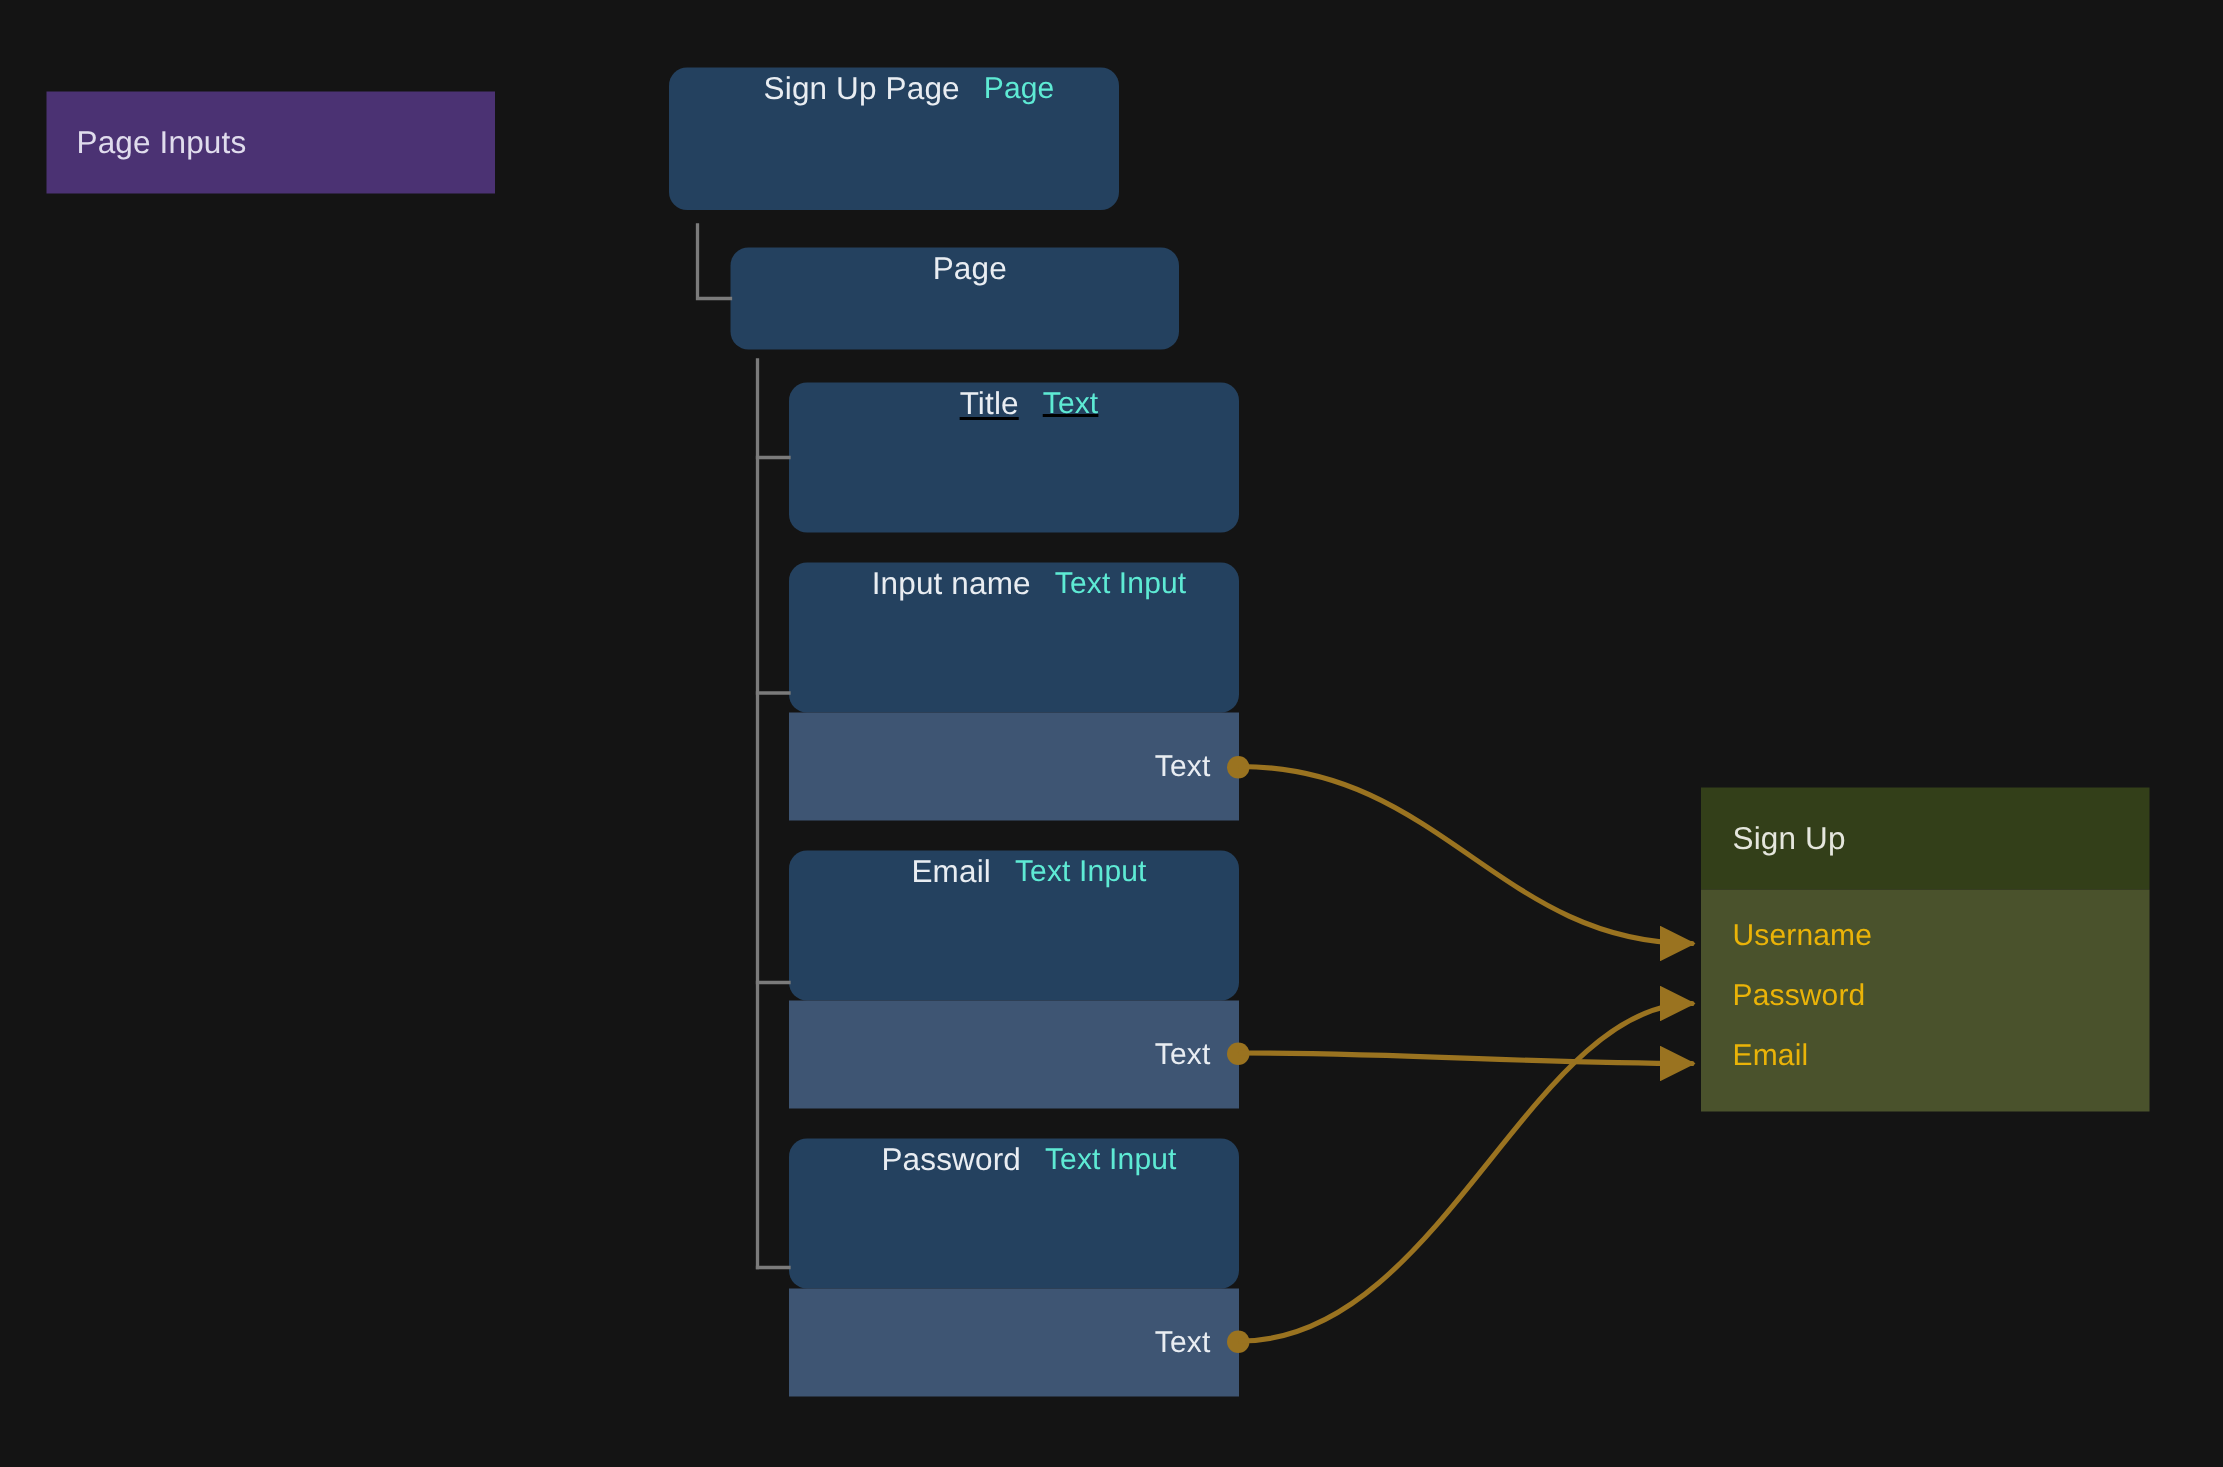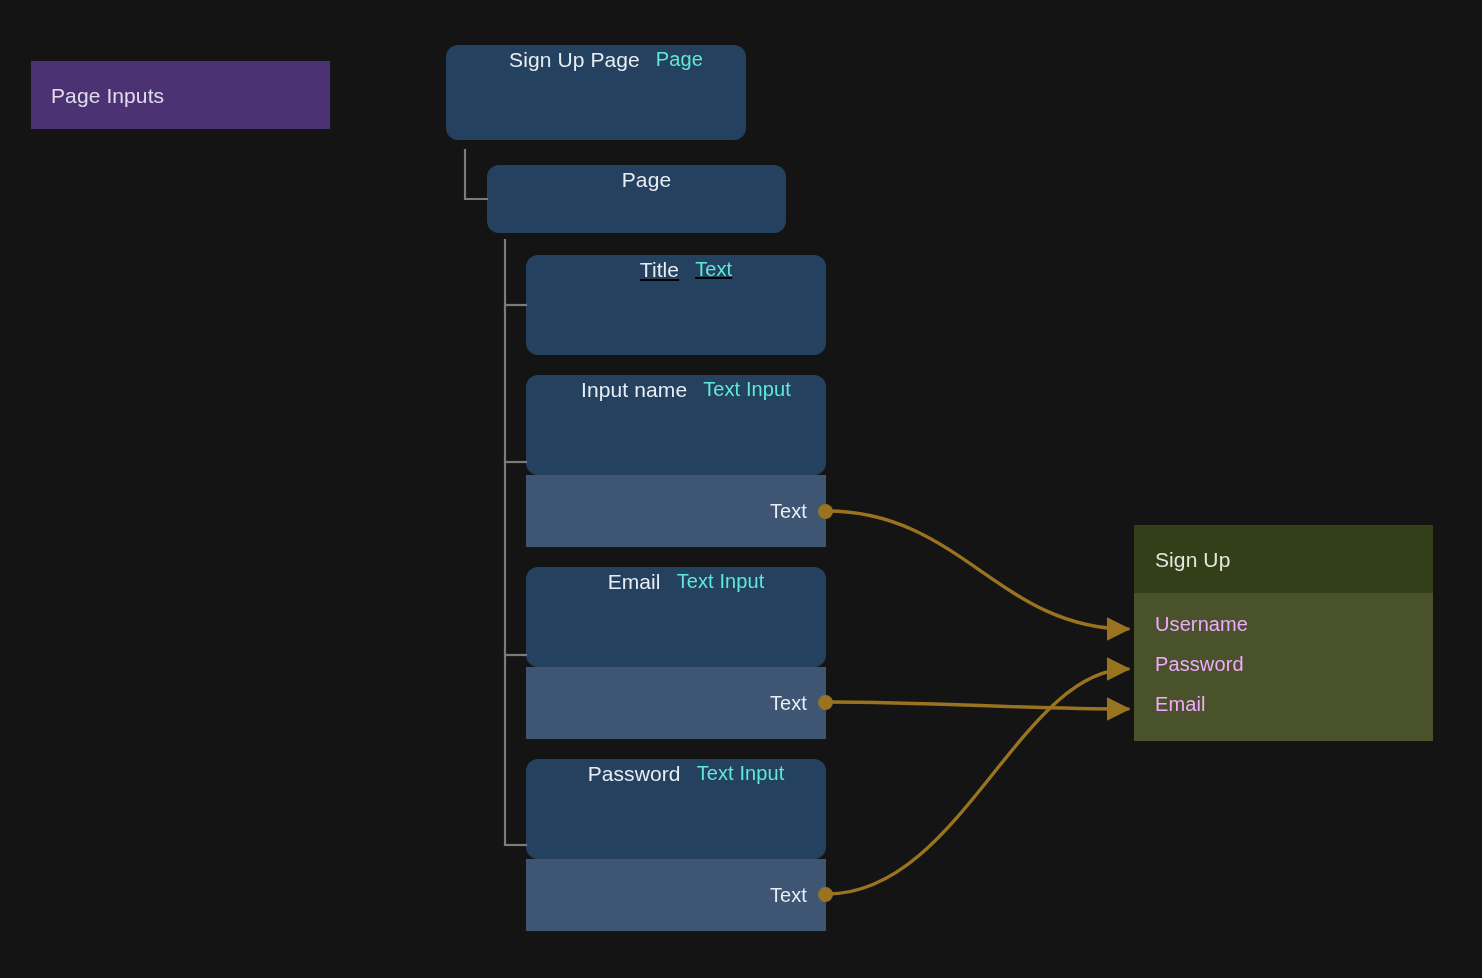--- a/index.html
+++ b/index.html
@@ -115,21 +115,21 @@
     line-height: 29px;
     letter-spacing: 0.1px;
   }
   .panel-body {
     background: #4a522c;
     box-sizing: border-box;
     width: 100%;
     padding: 11px 0 17px 21px;
   }
   .panel-row {
-    color: #f0abfc;
+    color: #eab308;
     font-size: 20px;
     line-height: 40px;
     letter-spacing: 0.1px;
     white-space: nowrap;
   }
 
   
   #tree-lines, #edges {
     position: absolute;
     inset: 0;

